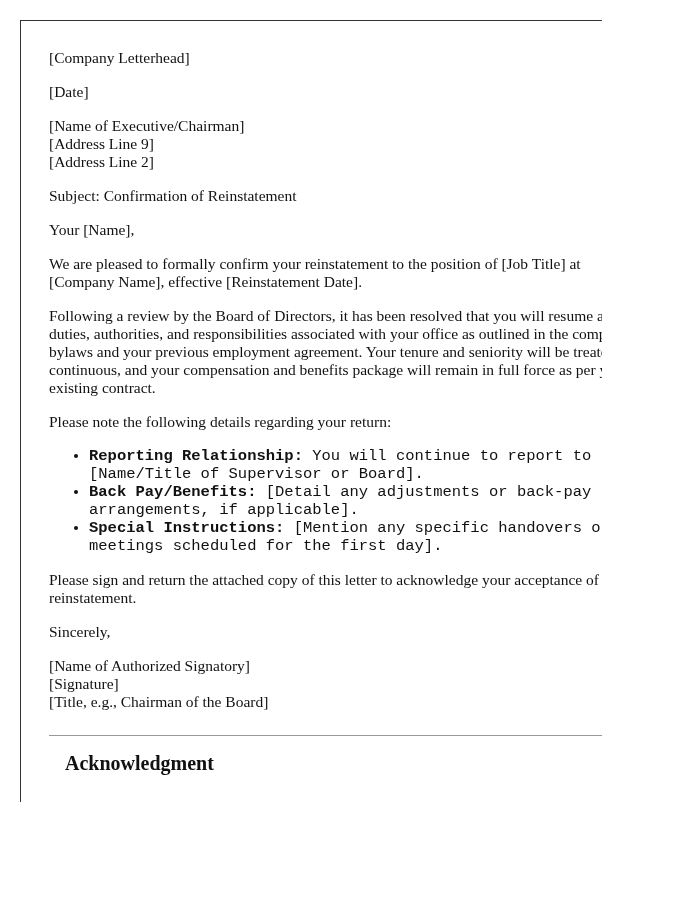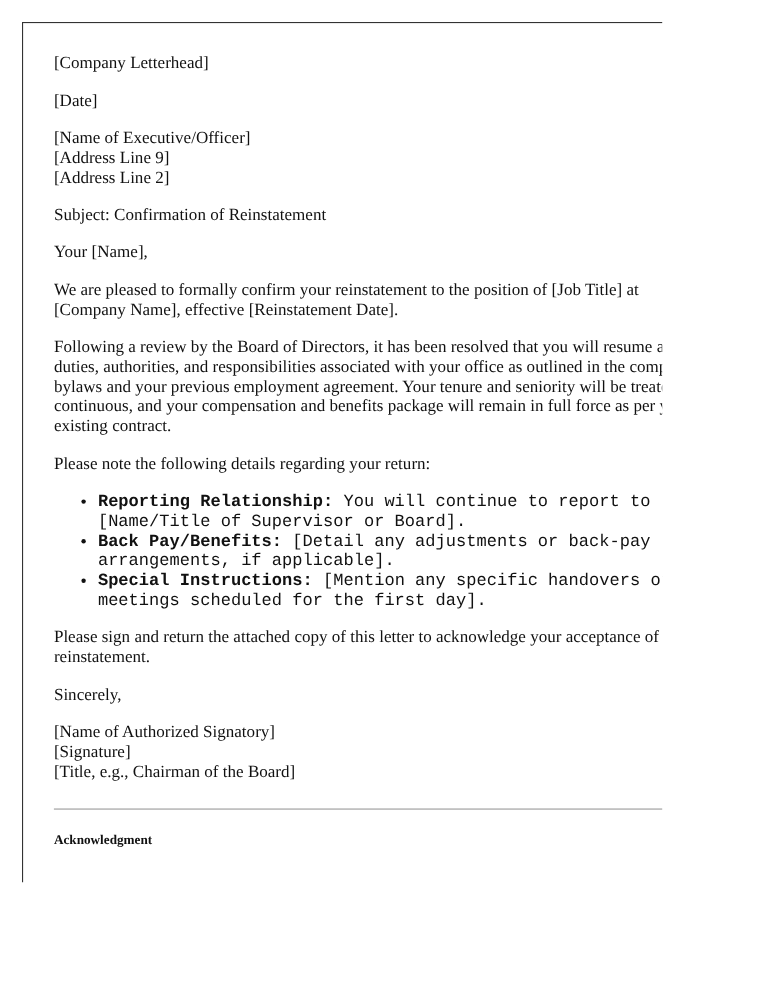--- a/index.html
+++ b/index.html
@@ -24,32 +24,32 @@
     .block p { margin: 0; }
     .block { margin-bottom: 16px; }
     .subject { font-weight: normal; }
     ul { margin: 0 0 16px 0; padding-left: 40px; font-family: Liberation Mono, monospace; }
     li { margin: 0; }
     li b { font-weight: bold; }
     hr {
       border: none; border-top: 1px solid #999999;
       margin: 24px 0 18px 0;
     }
-    h3 { font-size: 12px; font-weight: bold; margin: 0; }
+    h3 { font-size: 20px; font-weight: bold; margin: 16px; }
   </style>
 </head>
 <body>
 
 <div class="viewport">
   <div class="page">
     <p>[Company Letterhead]</p>
     <p>[Date]</p>
 
     <div class="block">
-      <p>[Name of Executive/Officer]</p>
+      <p>[Name of Executive/Chairman]</p>
       <p>[Address Line 9]</p>
       <p>[Address Line 2]</p>
     </div>
 
     <p class="subject">Subject: Confirmation of Reinstatement</p>
     <p>Your [Name],</p>
 
     <p>We are pleased to formally confirm your reinstatement to the position of [Job Title] at [Company Name], effective [Reinstatement Date].</p>
     <p>Following a review by the Board of Directors, it has been resolved that you will resume all duties, authorities, and responsibilities associated with your office as outlined in the company bylaws and your previous employment agreement. Your tenure and seniority will be treated as continuous, and your compensation and benefits package will remain in full force as per your existing contract.</p>
     <p>Please note the following details regarding your return:</p>

